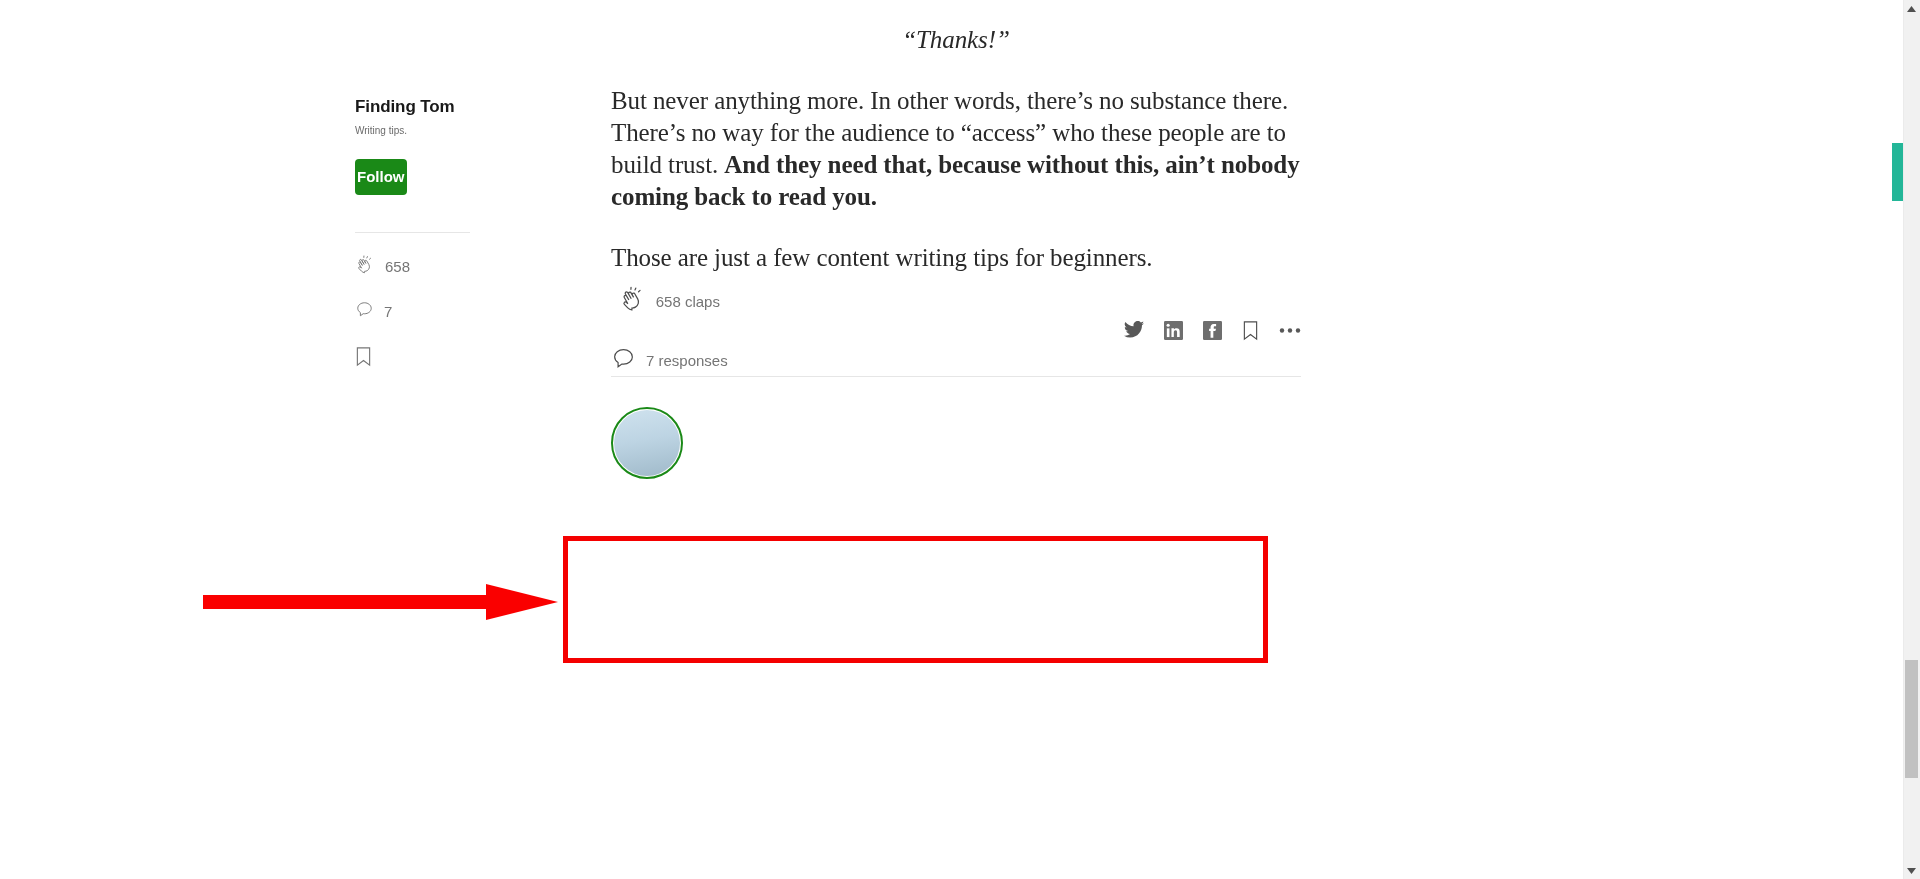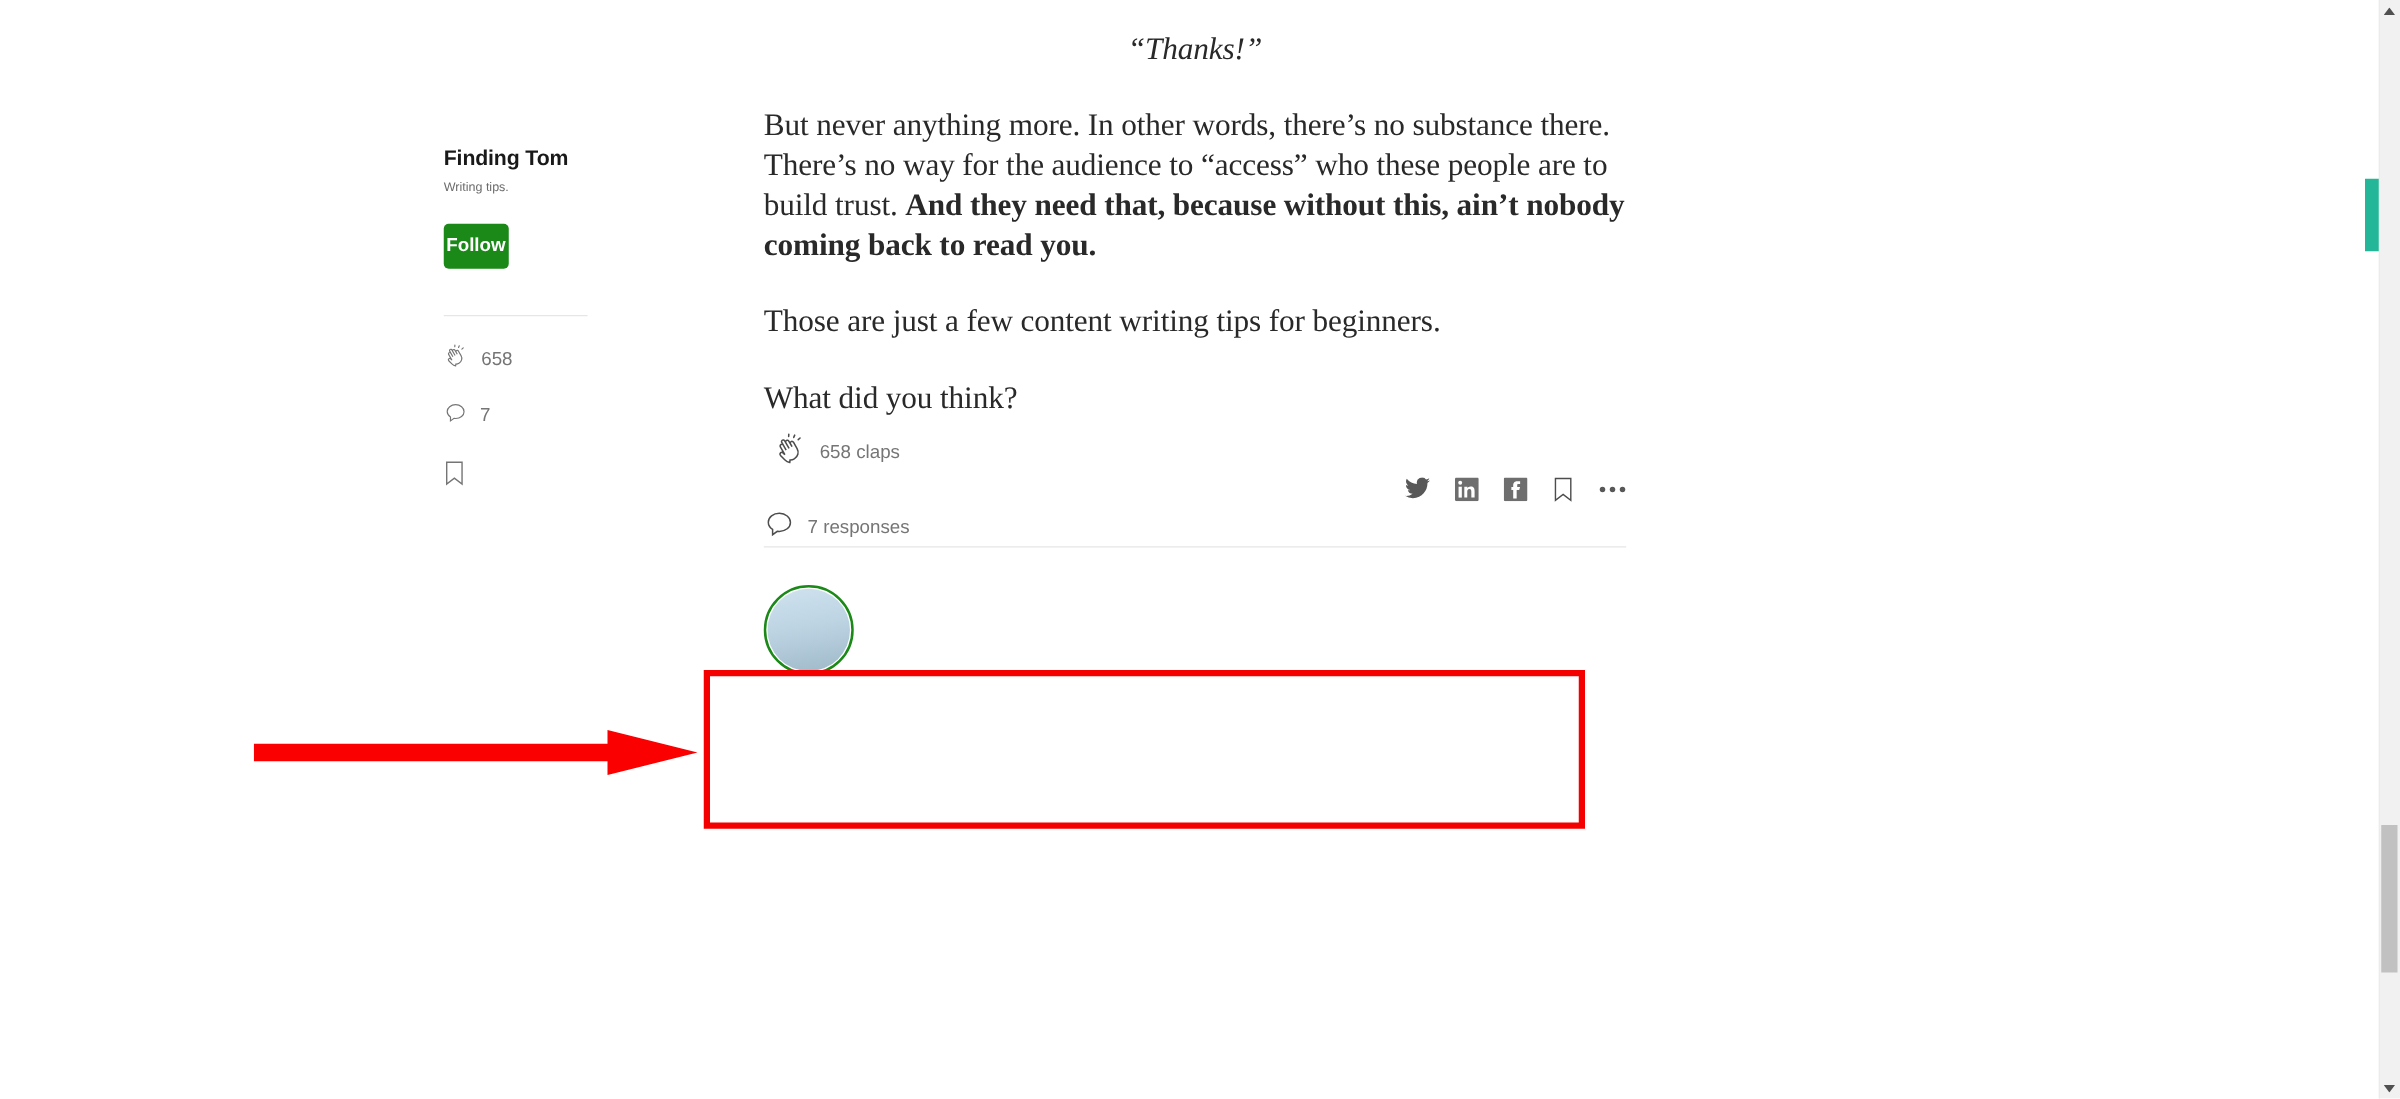--- a/index.html
+++ b/index.html
@@ -35,21 +35,21 @@
     letter-spacing: -0.1px;
     margin: 0 0 29px 0;
   }
   .para.italic { font-style: italic; text-align: center; }
   .para b { font-weight: 700; }
 
   
   .sidebar {
     position: absolute;
     left: 355px;
-    top: 116px;
+    top: 96px;
     width: 140px;
   }
   .pub-name {
     font-size: 17px;
     font-weight: 700;
     color: #191919;
     letter-spacing: -0.1px;
     line-height: 22px;
     margin: 0;
   }
@@ -288,21 +288,20 @@
   <div class="article-col">
 
     <p class="para italic" style="margin-top:24px;">“Thanks!”</p>
 
     <p class="para"><span>But never anything more. In other words, there’s no substance there. There’s no way for the audience to “access” who these people are to build trust. </span><b>And they need that, because without this, ain’t nobody coming back to read you.</b></p>
 
 
 
     <p class="para">Those are just a few content writing tips for beginners.</p>
 
-    <p class="para" style="margin-bottom:27px;">What did you think?</p>
 
 
 
     <div class="actionbar">
       <div class="act-group">
         <div class="act">
           <span>
             <svg width="27" height="27" viewBox="0 0 24 24" fill="none" stroke="#4d4d4d" stroke-width="1.1">
               <path d="M11.4 21.3c-1.3-.2-2.6-.9-3.6-1.9l-3-3.1a1.3 1.3 0 0 1 0-1.8 1.3 1.3 0 0 1 1.8 0l1.3 1.3-3.2-5.6a1.2 1.2 0 0 1 .45-1.65 1.2 1.2 0 0 1 1.65.45l2 3.5-3.1-5.4a1.2 1.2 0 0 1 .45-1.65 1.2 1.2 0 0 1 1.65.45l3.1 5.4-2.3-4a1.2 1.2 0 0 1 .45-1.65 1.2 1.2 0 0 1 1.65.45l2.3 4-1.1-2a1.2 1.2 0 0 1 .45-1.65 1.2 1.2 0 0 1 1.65.45l2.6 4.5c1.5 2.6.6 5.9-2 7.4-.95.55-2 .8-3 .75z"></path>
               <path d="M14.2 3.5l.7-1.6M17.4 5.1l1.3-1.2M10.6 2.9l.1-1.7" stroke-linecap="round"></path>

